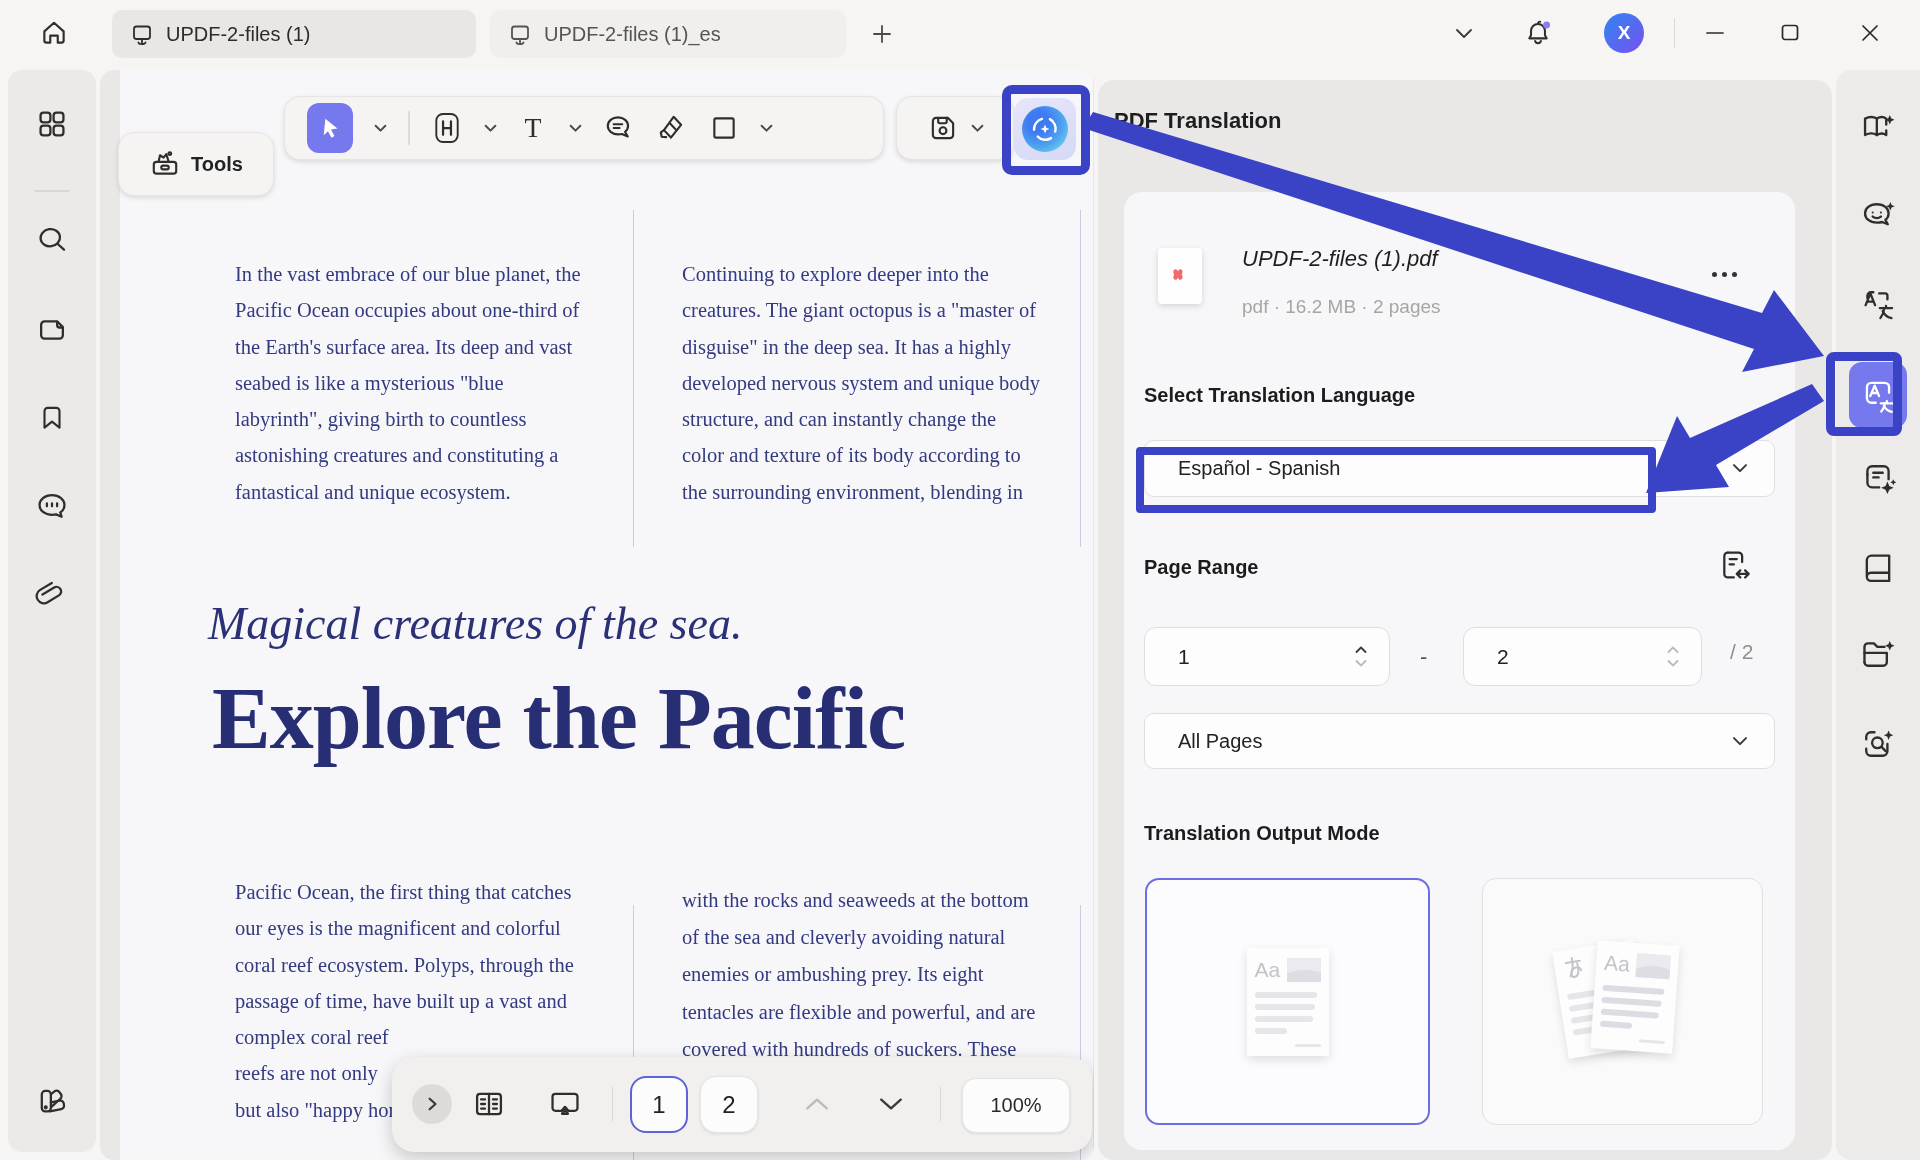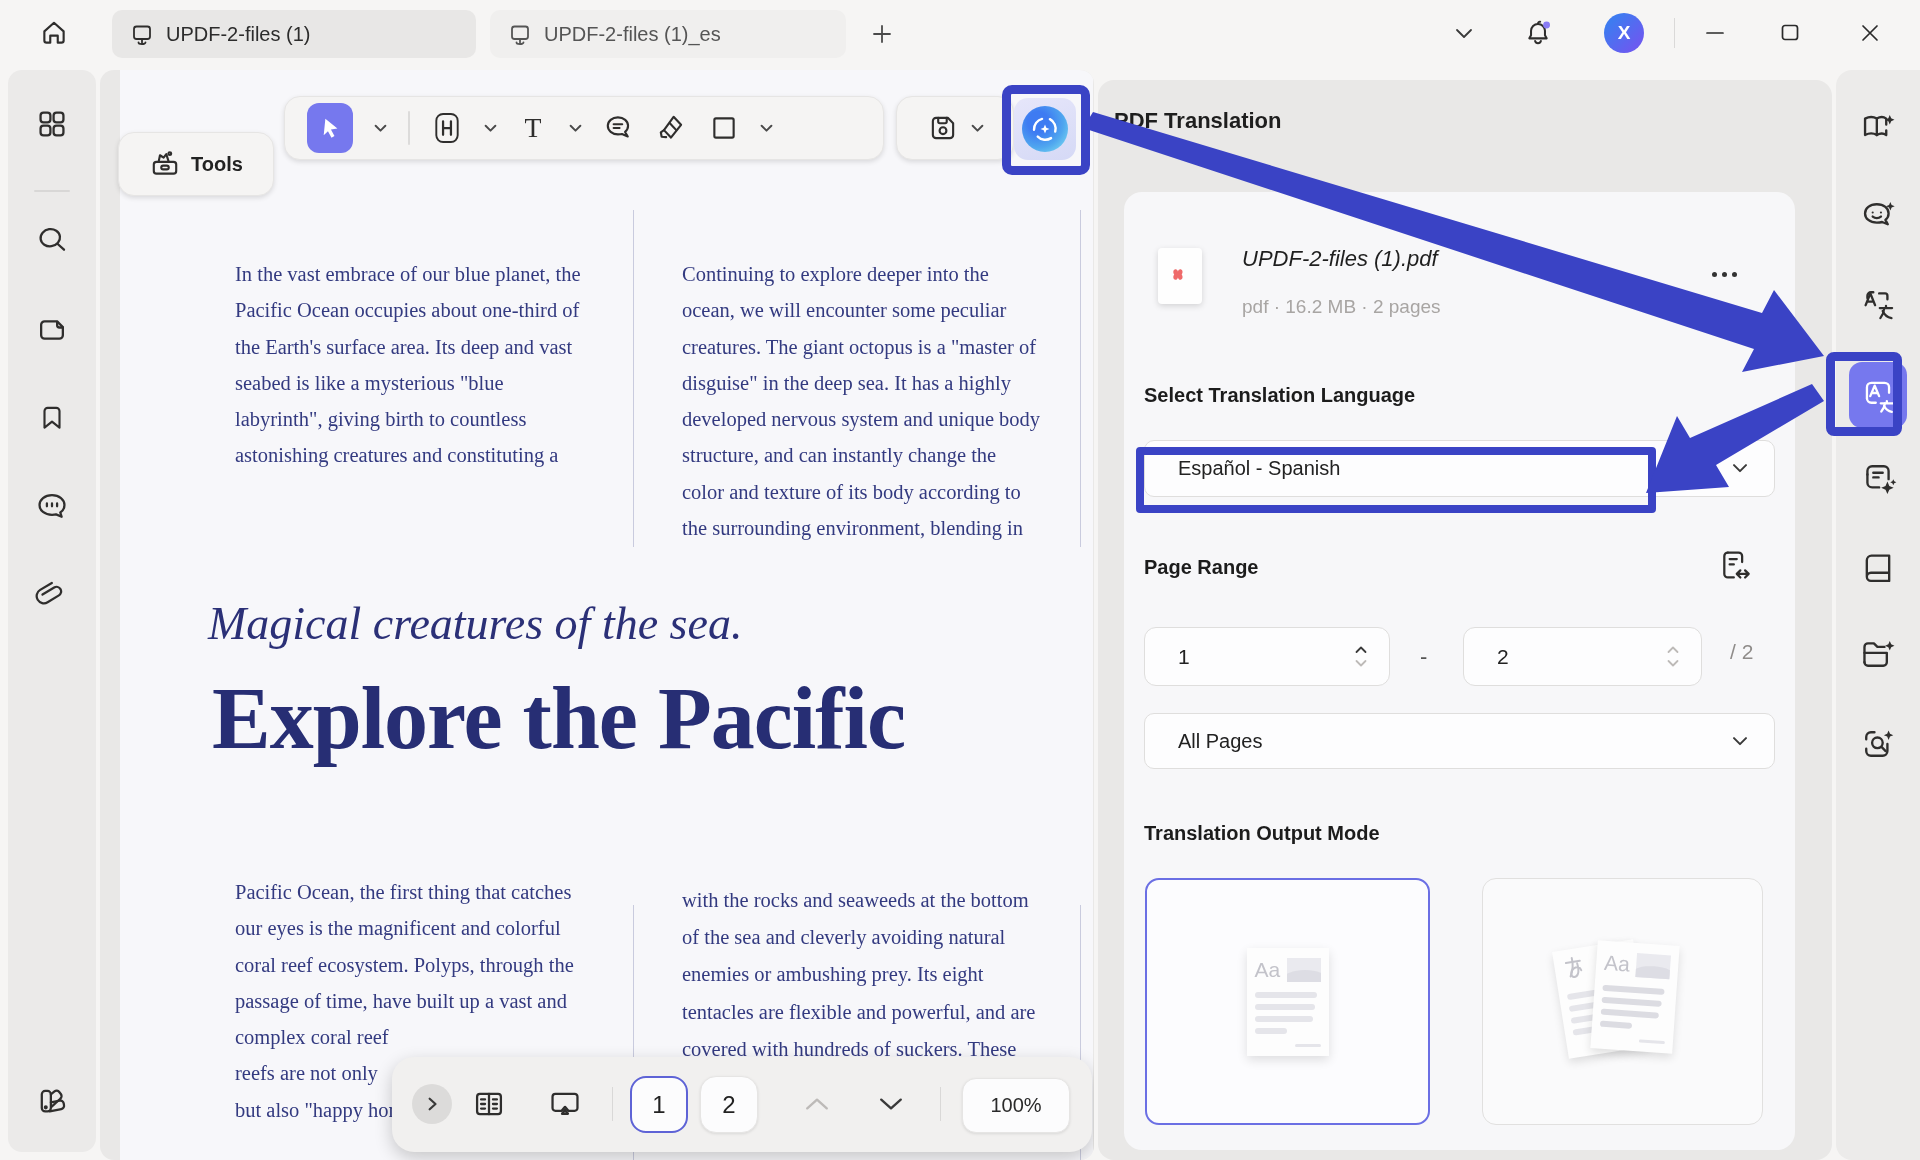--- a/index.html
+++ b/index.html
@@ -249,25 +249,25 @@
     <div class="abs colline" style="left:513px;top:835px;height:255px;"></div>
     <div class="abs colline" style="left:960px;top:835px;height:255px;"></div>
 
     <div class="abs pblock" style="left:115px;top:186px;">
       <div class="pline">In the vast embrace of our blue planet, the</div>
         <div class="pline">Pacific Ocean occupies about one-third of</div>
       <div class="pline">the Earth's surface area. Its deep and vast</div>
         <div class="pline">seabed is like a mysterious "blue</div>
       <div class="pline">labyrinth", giving birth to countless</div>
         <div class="pline">astonishing creatures and constituting a</div>
+      <div class="pline">fantastical and unique ecosystem.</div>
     </div>
 
     <div class="abs pblock" style="left:562px;top:186px;">
       <div class="pline">Continuing to explore deeper into the</div>
-        <div class="pline">ocean, we will encounter some peculiar</div>
       <div class="pline">creatures. The giant octopus is a "master of</div>
         <div class="pline">disguise" in the deep sea. It has a highly</div>
       <div class="pline">developed nervous system and unique body</div>
         <div class="pline">structure, and can instantly change the</div>
       <div class="pline">color and texture of its body according to</div>
         <div class="pline">the surrounding environment, blending in</div>
     </div>
 
     <div class="abs doc-subtitle" style="left:88px;top:527px;">Magical creatures of the sea.</div>
     <div class="abs doc-title" style="left:92px;top:598px;">Explore the Pacific</div>

